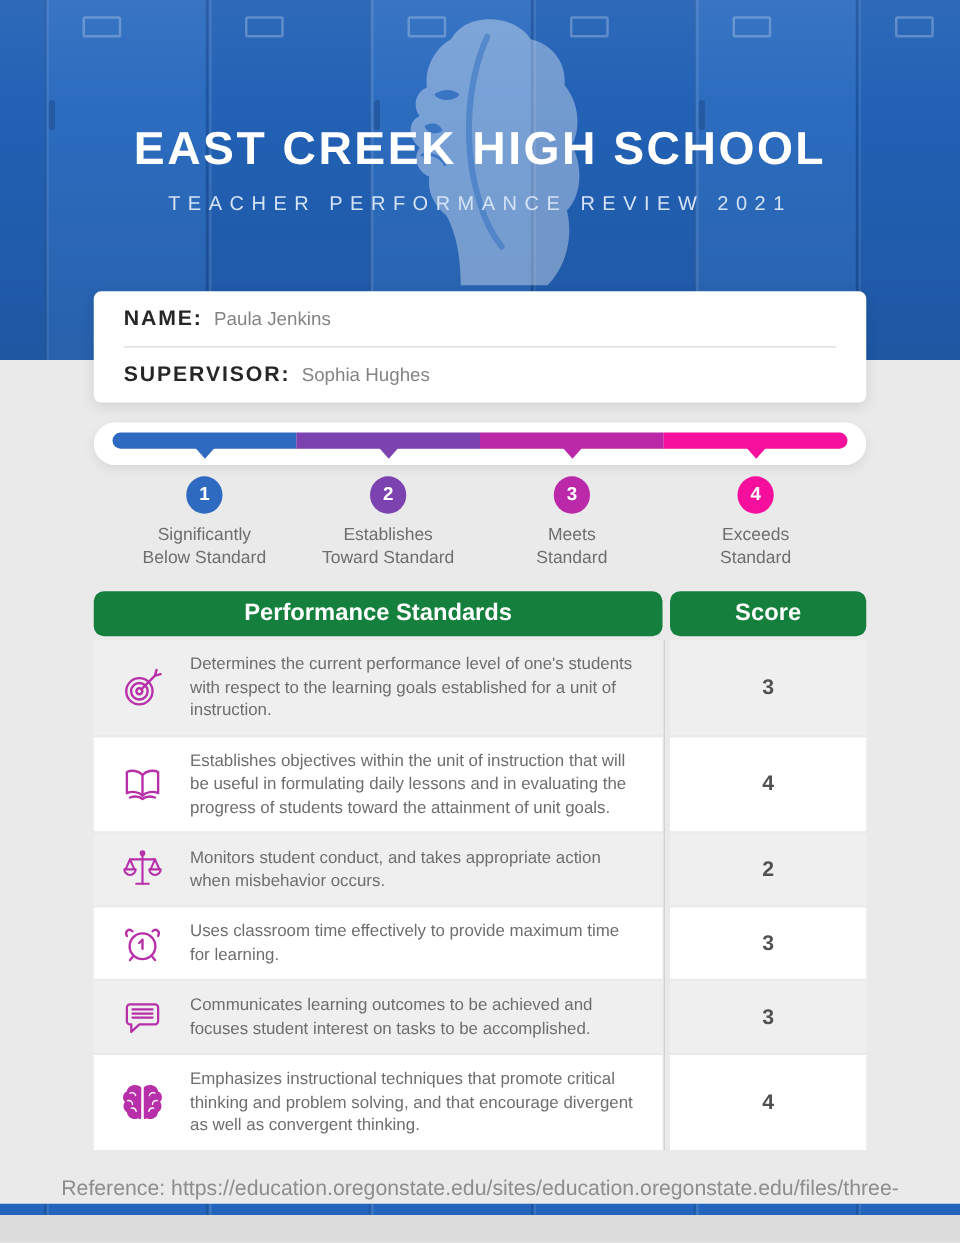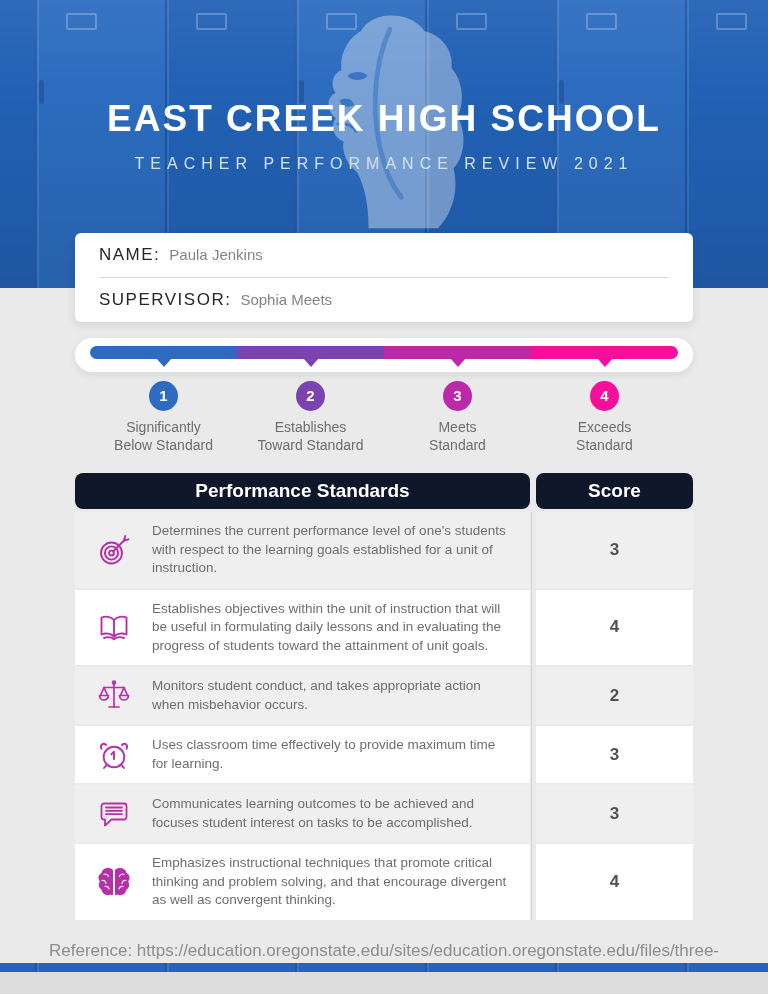--- a/index.html
+++ b/index.html
@@ -54,21 +54,21 @@
   .info-card {
     position:absolute; top:233px; left:75px; width:618px;
     background:#ffffff; border-radius:6px;
     box-shadow:0 3px 10px rgba(0,0,0,0.10);
   }
   .card-row {
     margin:0 24px; padding:12px 0; display:flex; align-items:baseline;
   }
   .card-row.first { border-bottom:1px solid #d8d8d8; }
   .card-label {
-    font-weight:normal; color:#262626; font-size:17px; letter-spacing:1.5px;
+    font-weight:bold; color:#262626; font-size:17px; letter-spacing:1.5px;
   }
   .card-value { color:#848484; font-size:15px; margin-left:9px; }
 
   
   .scale { position:absolute; top:338px; left:75px; width:618px; }
   .scale-pill {
     position:relative; height:34px; background:#ffffff; border-radius:17px;
     box-shadow:0 3px 9px rgba(0,0,0,0.08);
   }
   .scale-bar {
@@ -92,21 +92,21 @@
     text-align:center;
   }
   .level-label {
     margin-top:7px; font-size:14px; color:#6e6e6e; line-height:18px;
   }
 
   
   .perf-table { position:absolute; top:473px; left:75px; width:618px; }
   .table-headers { display:flex; margin-bottom:3px; }
   .hdr-pill {
-    background:#0f172a; color:#ffffff; font-weight:bold; font-size:19px;
+    background:#15803d; color:#ffffff; font-weight:bold; font-size:19px;
     height:36px; line-height:36px; text-align:center; border-radius:8px;
   }
   .hdr-standards { width:455px; margin-right:6px; }
   .hdr-score { flex:1; }
   .table-body { position:relative; }
   .col-divider {
     position:absolute; left:456px; top:0; bottom:0; width:1px;
     background:#d2d2d2;
   }
   .perf-row { display:flex; margin-bottom:2px; }
@@ -172,21 +172,21 @@
     <h2 class="school-subtitle">TEACHER PERFORMANCE REVIEW 2021</h2>
   </div>
 
   <div class="info-card">
     <div class="card-row first">
       <span class="card-label">NAME:</span>
       <span class="card-value">Paula Jenkins</span>
     </div>
     <div class="card-row">
       <span class="card-label">SUPERVISOR:</span>
-      <span class="card-value">Sophia Meets</span>
+      <span class="card-value">Sophia Hughes</span>
     </div>
   </div>
 
   <div class="scale">
     <div class="scale-pill">
       <div class="scale-bar">
           <div class="scale-seg" style="background: rgb(46, 107, 192);">
             <div class="seg-pointer" style="border-top-color: rgb(46, 107, 192);"></div>
           </div>
           <div class="scale-seg" style="background: rgb(123, 66, 176);">

